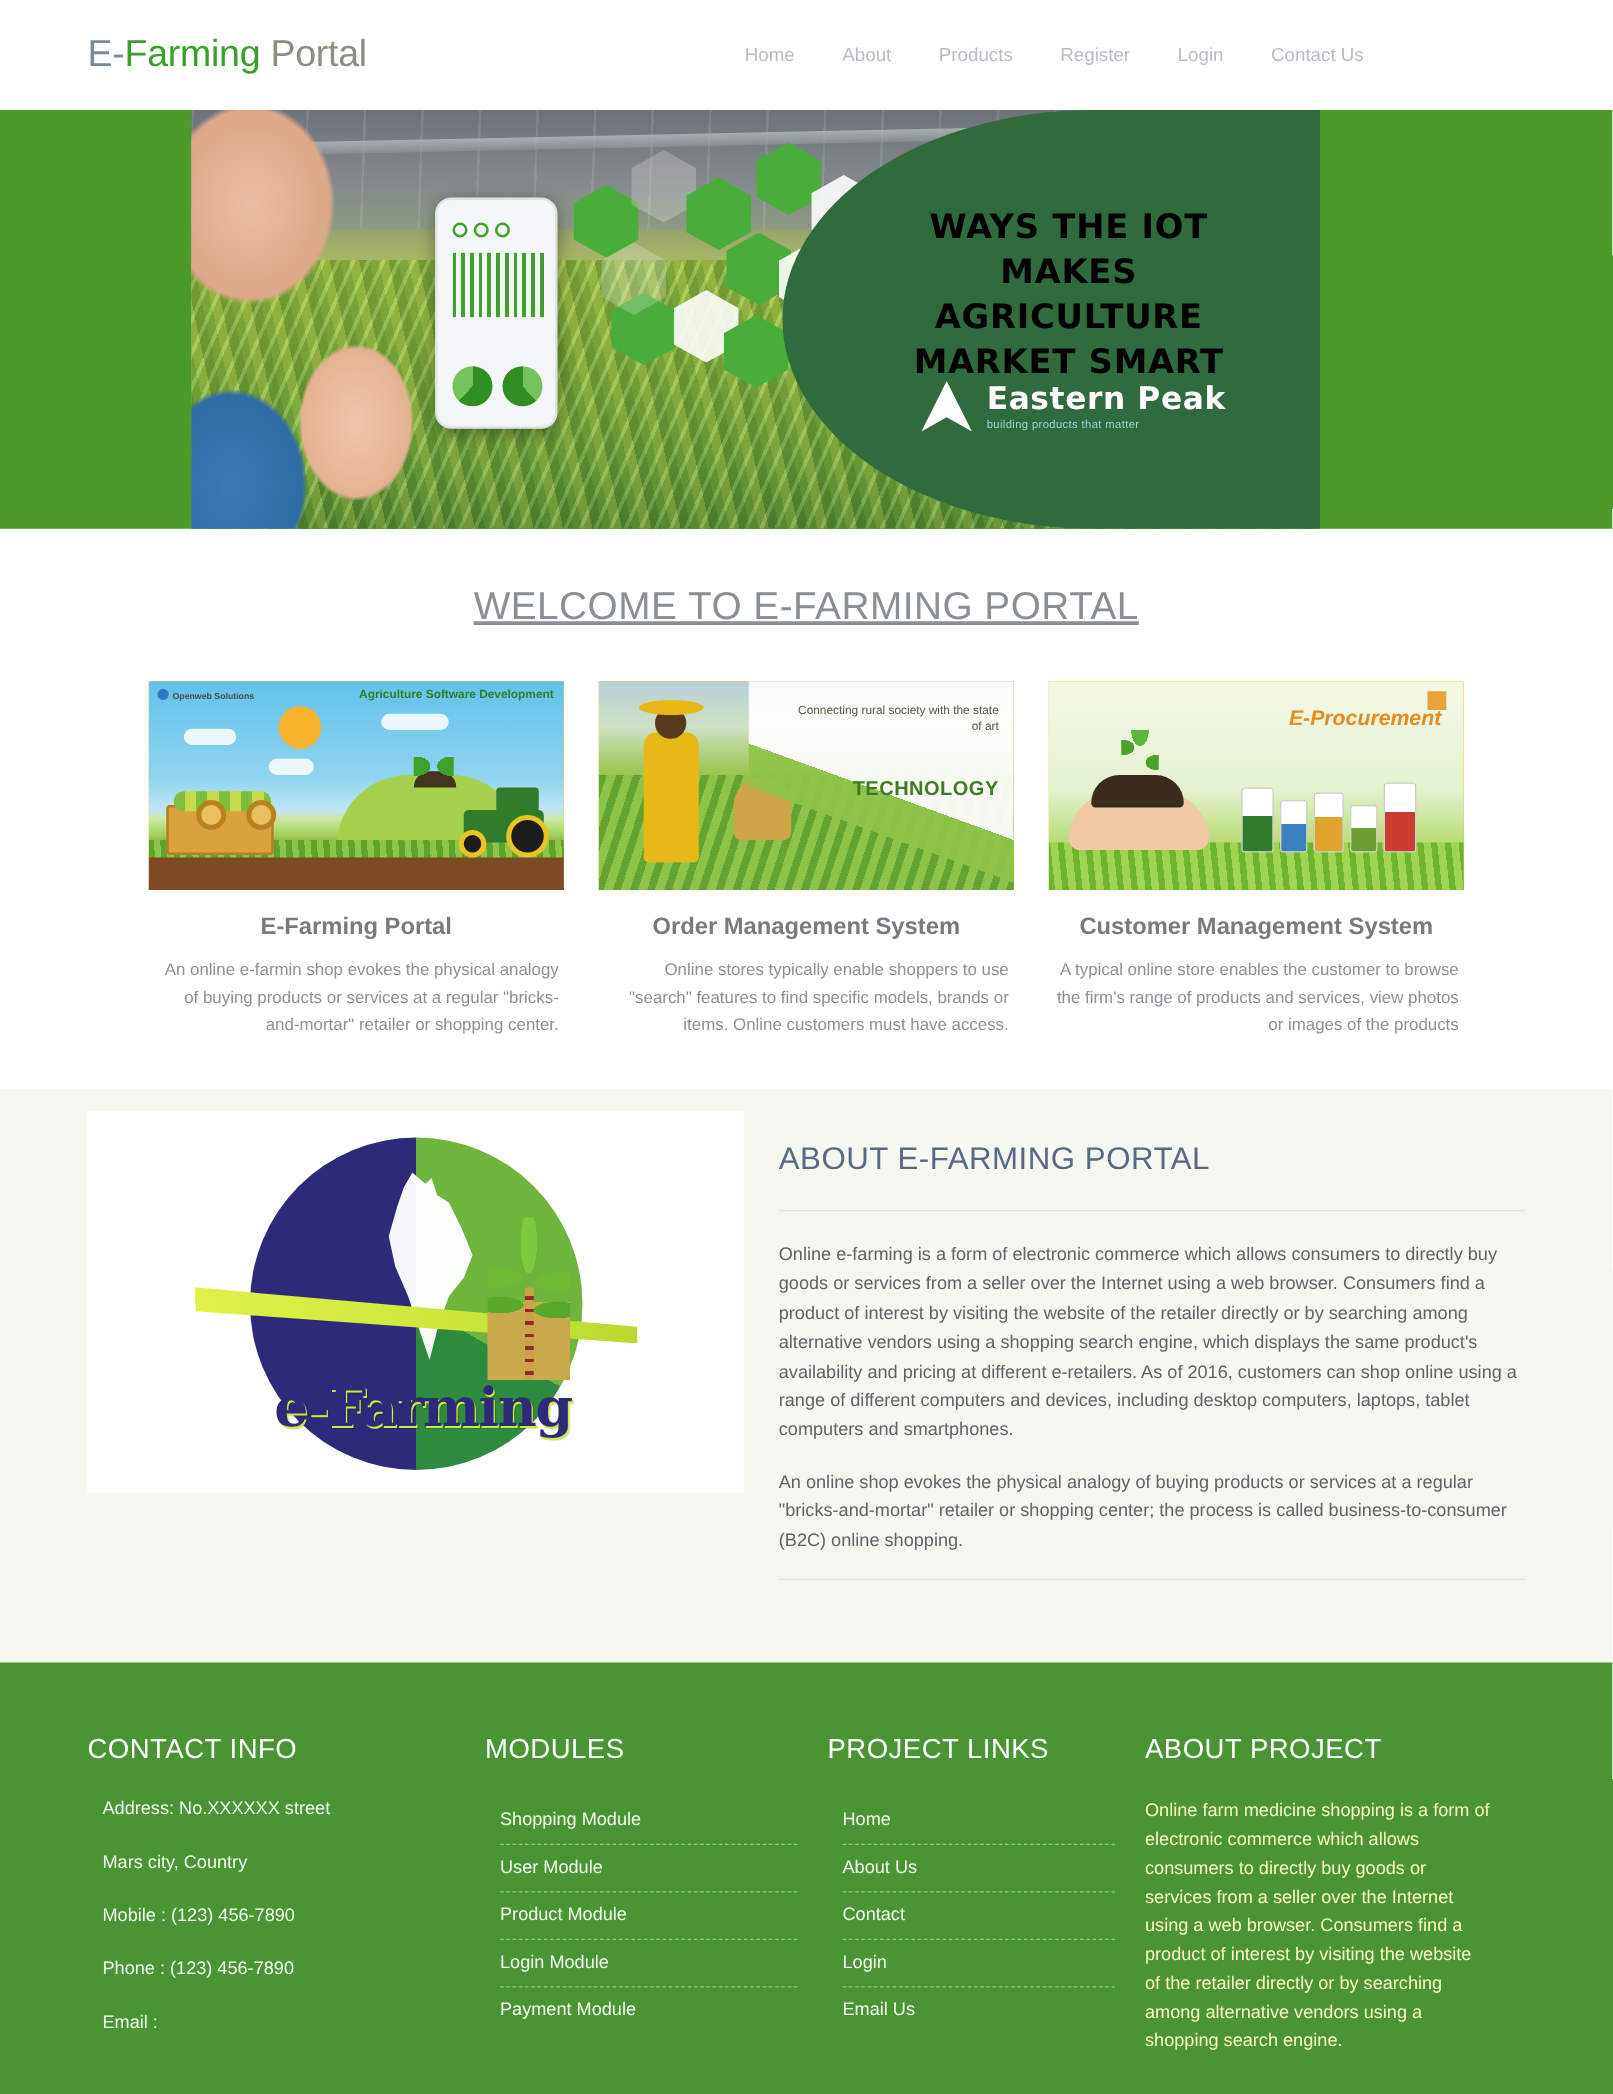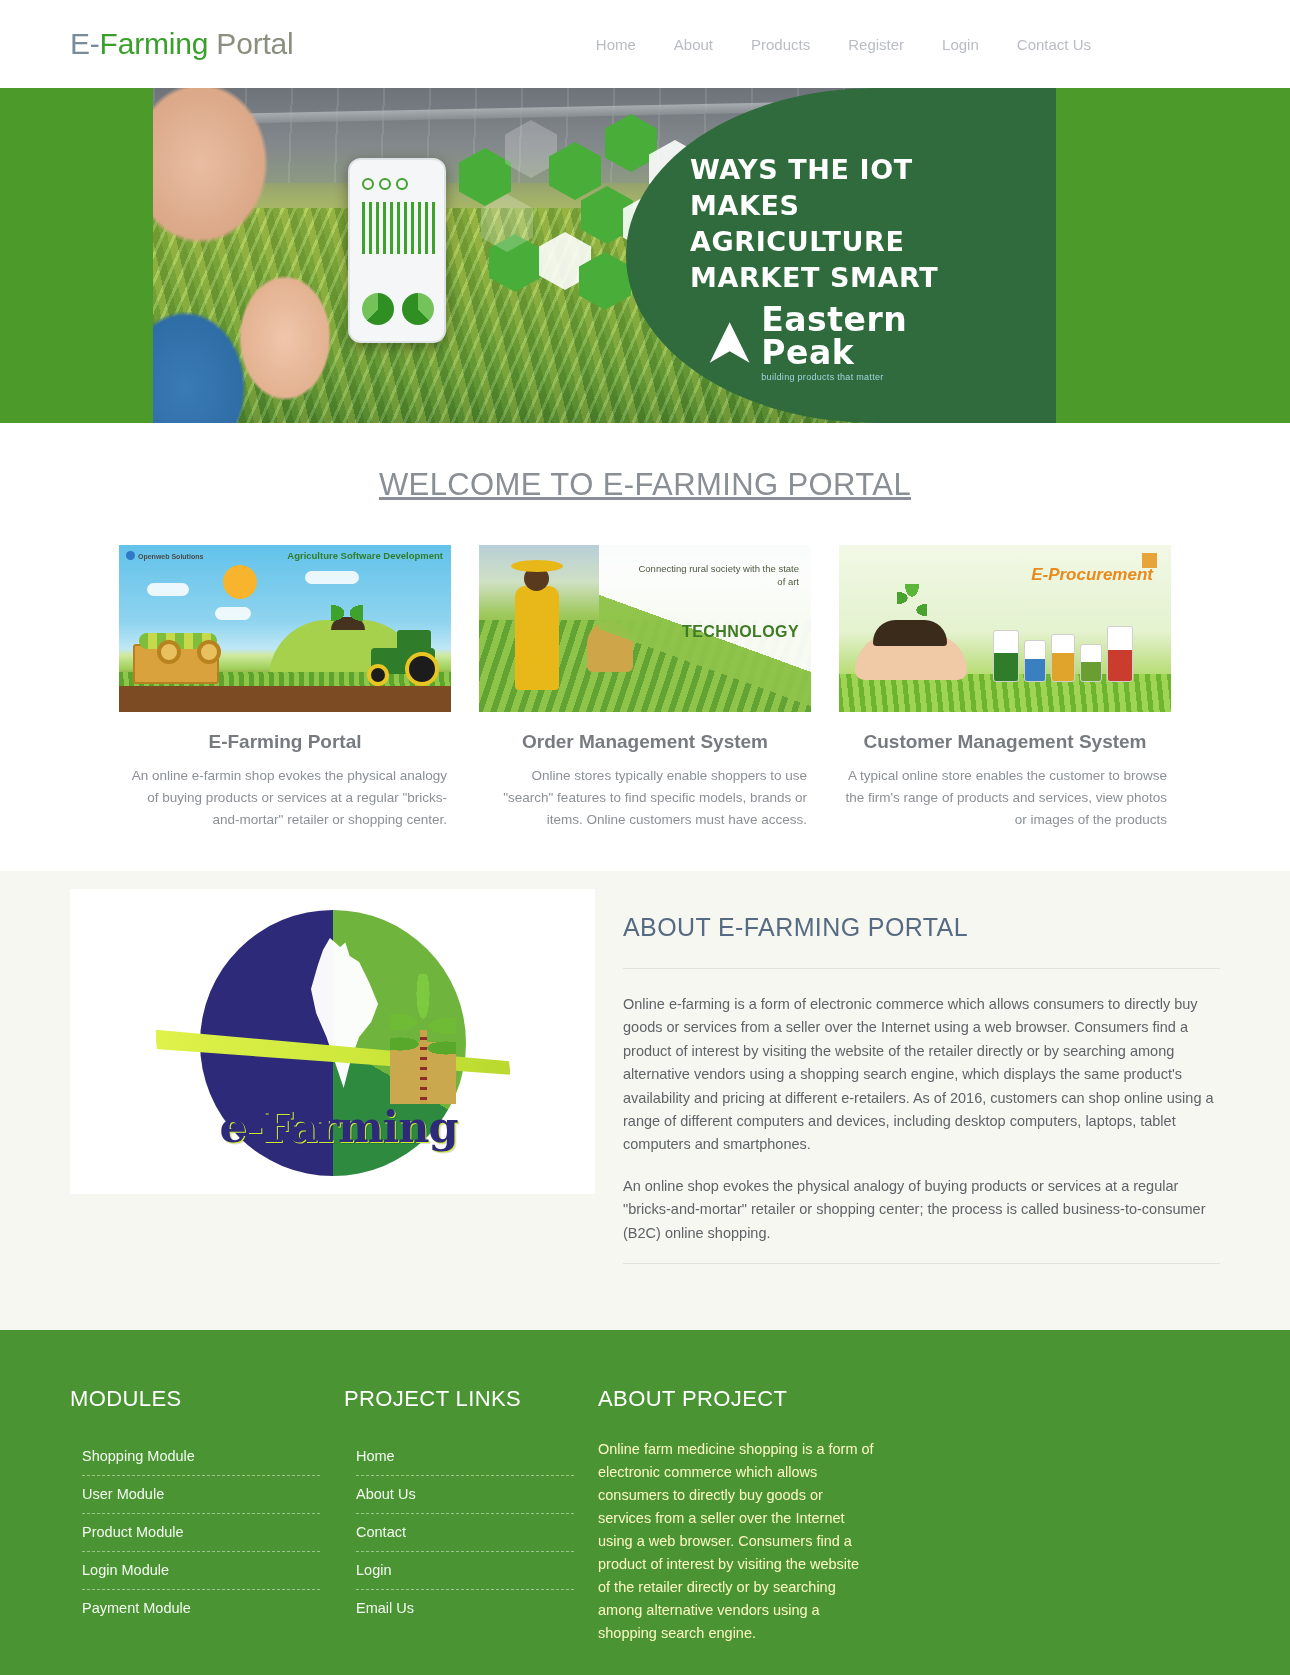--- a/index.html
+++ b/index.html
@@ -105,35 +105,35 @@
     clip-path:polygon(50% 0%,100% 25%,100% 75%,50% 100%,0% 75%,0% 25%);}
   .hex.g{background:#49ad3a;}
   .hex.w{background:rgba(255,255,255,.88);}
   .hex.o{background:rgba(255,255,255,.22);border:0;}
   .hero-green-shape{
     position:absolute;right:0;top:0;width:430px;height:335px;
     background:#2f6b3c;
     border-radius:58% 0 0 58% / 50% 0 0 50%;
   }
   .hero-text{
-    position:absolute;right:36px;top:64px;width:330px;
-    color:#ffffff;
+    position:absolute;right:36px;top:76px;width:330px;
+    color:#000000;text-align:center;
     font-family:"DejaVu Sans", sans-serif;
     font-weight:bold;font-size:27px;line-height:1.33;letter-spacing:.6px;
   }
   .hero-logo{
     position:absolute;right:48px;top:215px;width:300px;
     display:flex;align-items:center;justify-content:center;gap:10px;color:#fff;
   }
   .hero-logo .mark{
     width:44px;height:44px;
     background:#fff;
     clip-path:polygon(50% 4%, 96% 96%, 50% 70%, 4% 96%);
   }
-  .hero-logo .ep-name{font-family:"DejaVu Sans",sans-serif;font-weight:bold;font-size:33px;letter-spacing:.5px;line-height:1;}
+  .hero-logo .ep-name{font-family:"DejaVu Sans",sans-serif;font-weight:bold;font-size:25px;letter-spacing:.5px;line-height:1;}
   .hero-logo .ep-tag{font-size:9px;color:#9fd6de;letter-spacing:.3px;margin-top:3px;}
 
   
   .welcome-section{ background:#fff; padding:44px 0 40px 0; }
   .welcome-title{
     text-align:center;color:#8a8f96;font-weight:400;
     font-size:31px;letter-spacing:.4px;margin:0 0 42px 0;text-decoration:underline;
   }
   .cards{ display:flex; justify-content:center; gap:28px; padding:0 80px; }
   .card{ width:332px; }
@@ -432,20 +432,30 @@
       <p class="about-p">Online e-farming is a form of electronic commerce which allows consumers to directly buy goods or services from a seller over the Internet using a web browser. Consumers find a product of interest by visiting the website of the retailer directly or by searching among alternative vendors using a shopping search engine, which displays the same product's availability and pricing at different e-retailers. As of 2016, customers can shop online using a range of different computers and devices, including desktop computers, laptops, tablet computers and smartphones.</p>
       <p class="about-p">An online shop evokes the physical analogy of buying products or services at a regular "bricks-and-mortar" retailer or shopping center; the process is called business-to-consumer (B2C) online shopping.</p>
       <hr class="about-rule" style="margin-top:14px;margin-bottom:0;">
     </div>
   </div>
 </section>
 
 <footer class="site-footer">
   <div class="footer-cols">
 
+    <div class="fcol fcol-1">
+      <h3>CONTACT INFO</h3>
+      <ul class="contact-list">
+        <li>Address: No.XXXXXX street</li>
+        <li>Mars city, Country</li>
+        <li>Mobile : (123) 456-7890</li>
+        <li>Phone : (123) 456-7890</li>
+        <li>Email :</li>
+      </ul>
+    </div>
 
     <div class="fcol fcol-2">
       <h3>MODULES</h3>
       <ul class="link-list">
         <li>
             <a href="#">Shopping Module</a>
           </li>
         <li>
             <a href="#">User Module</a>
           </li>

